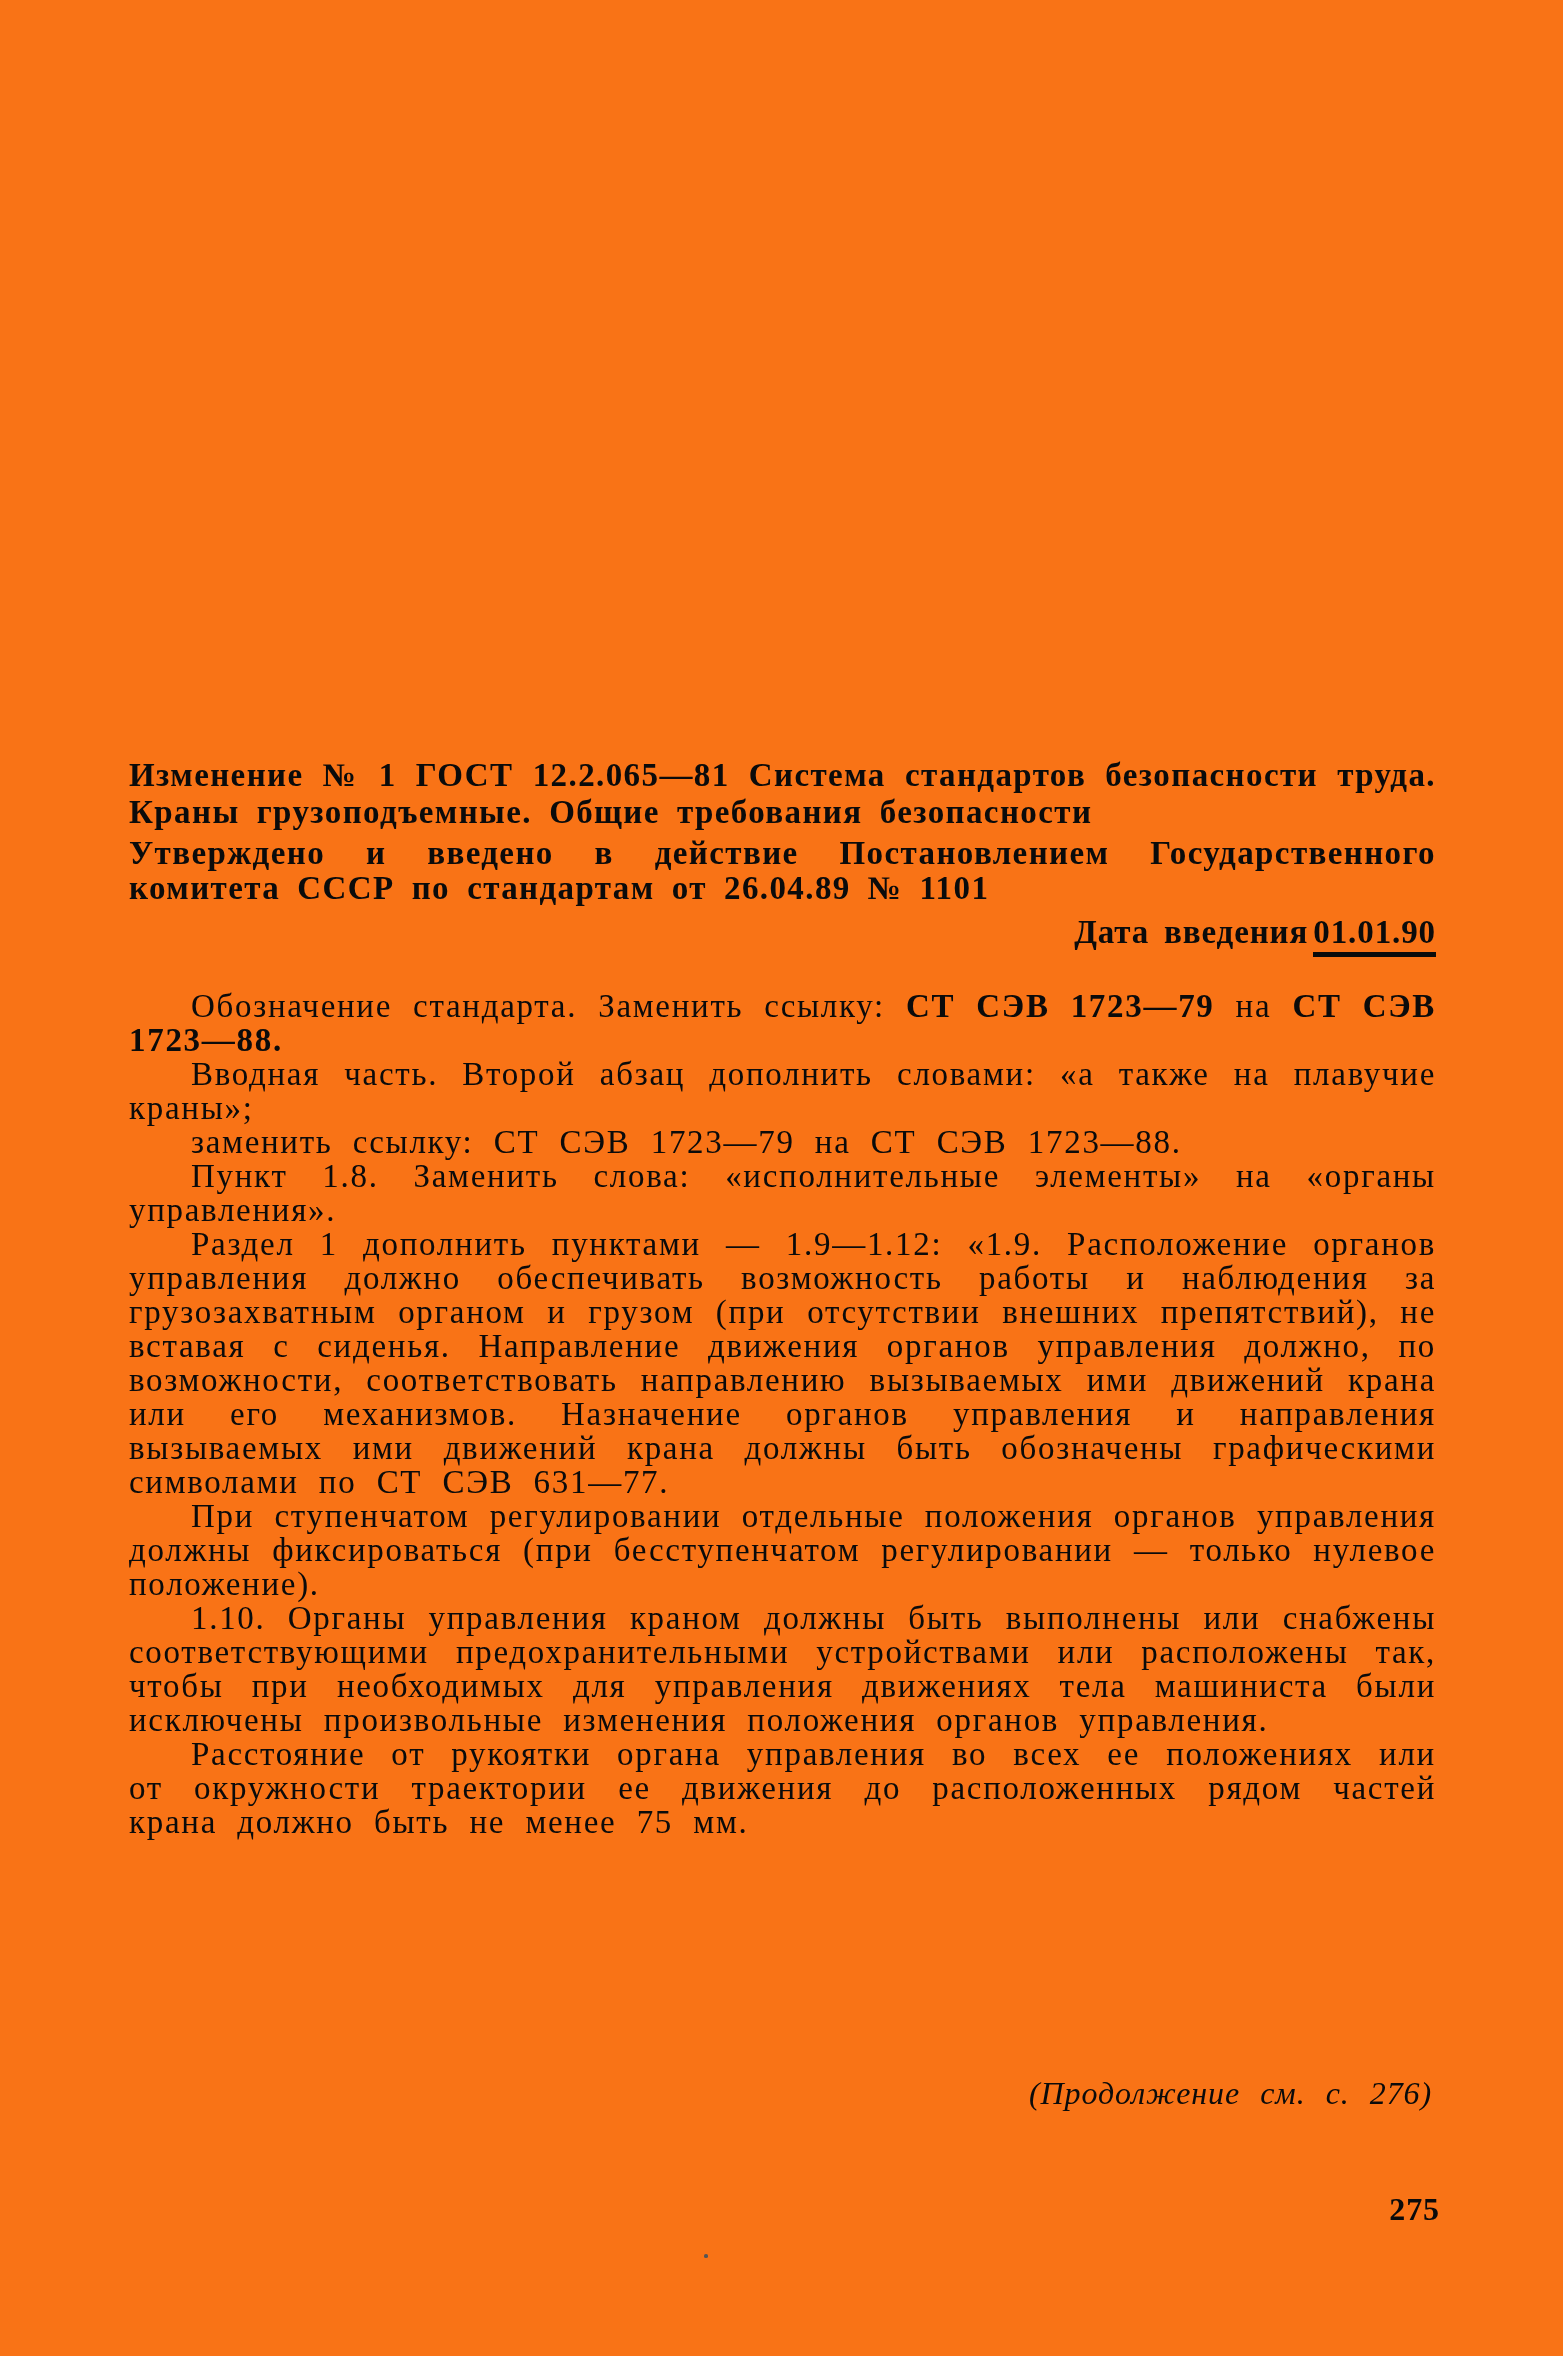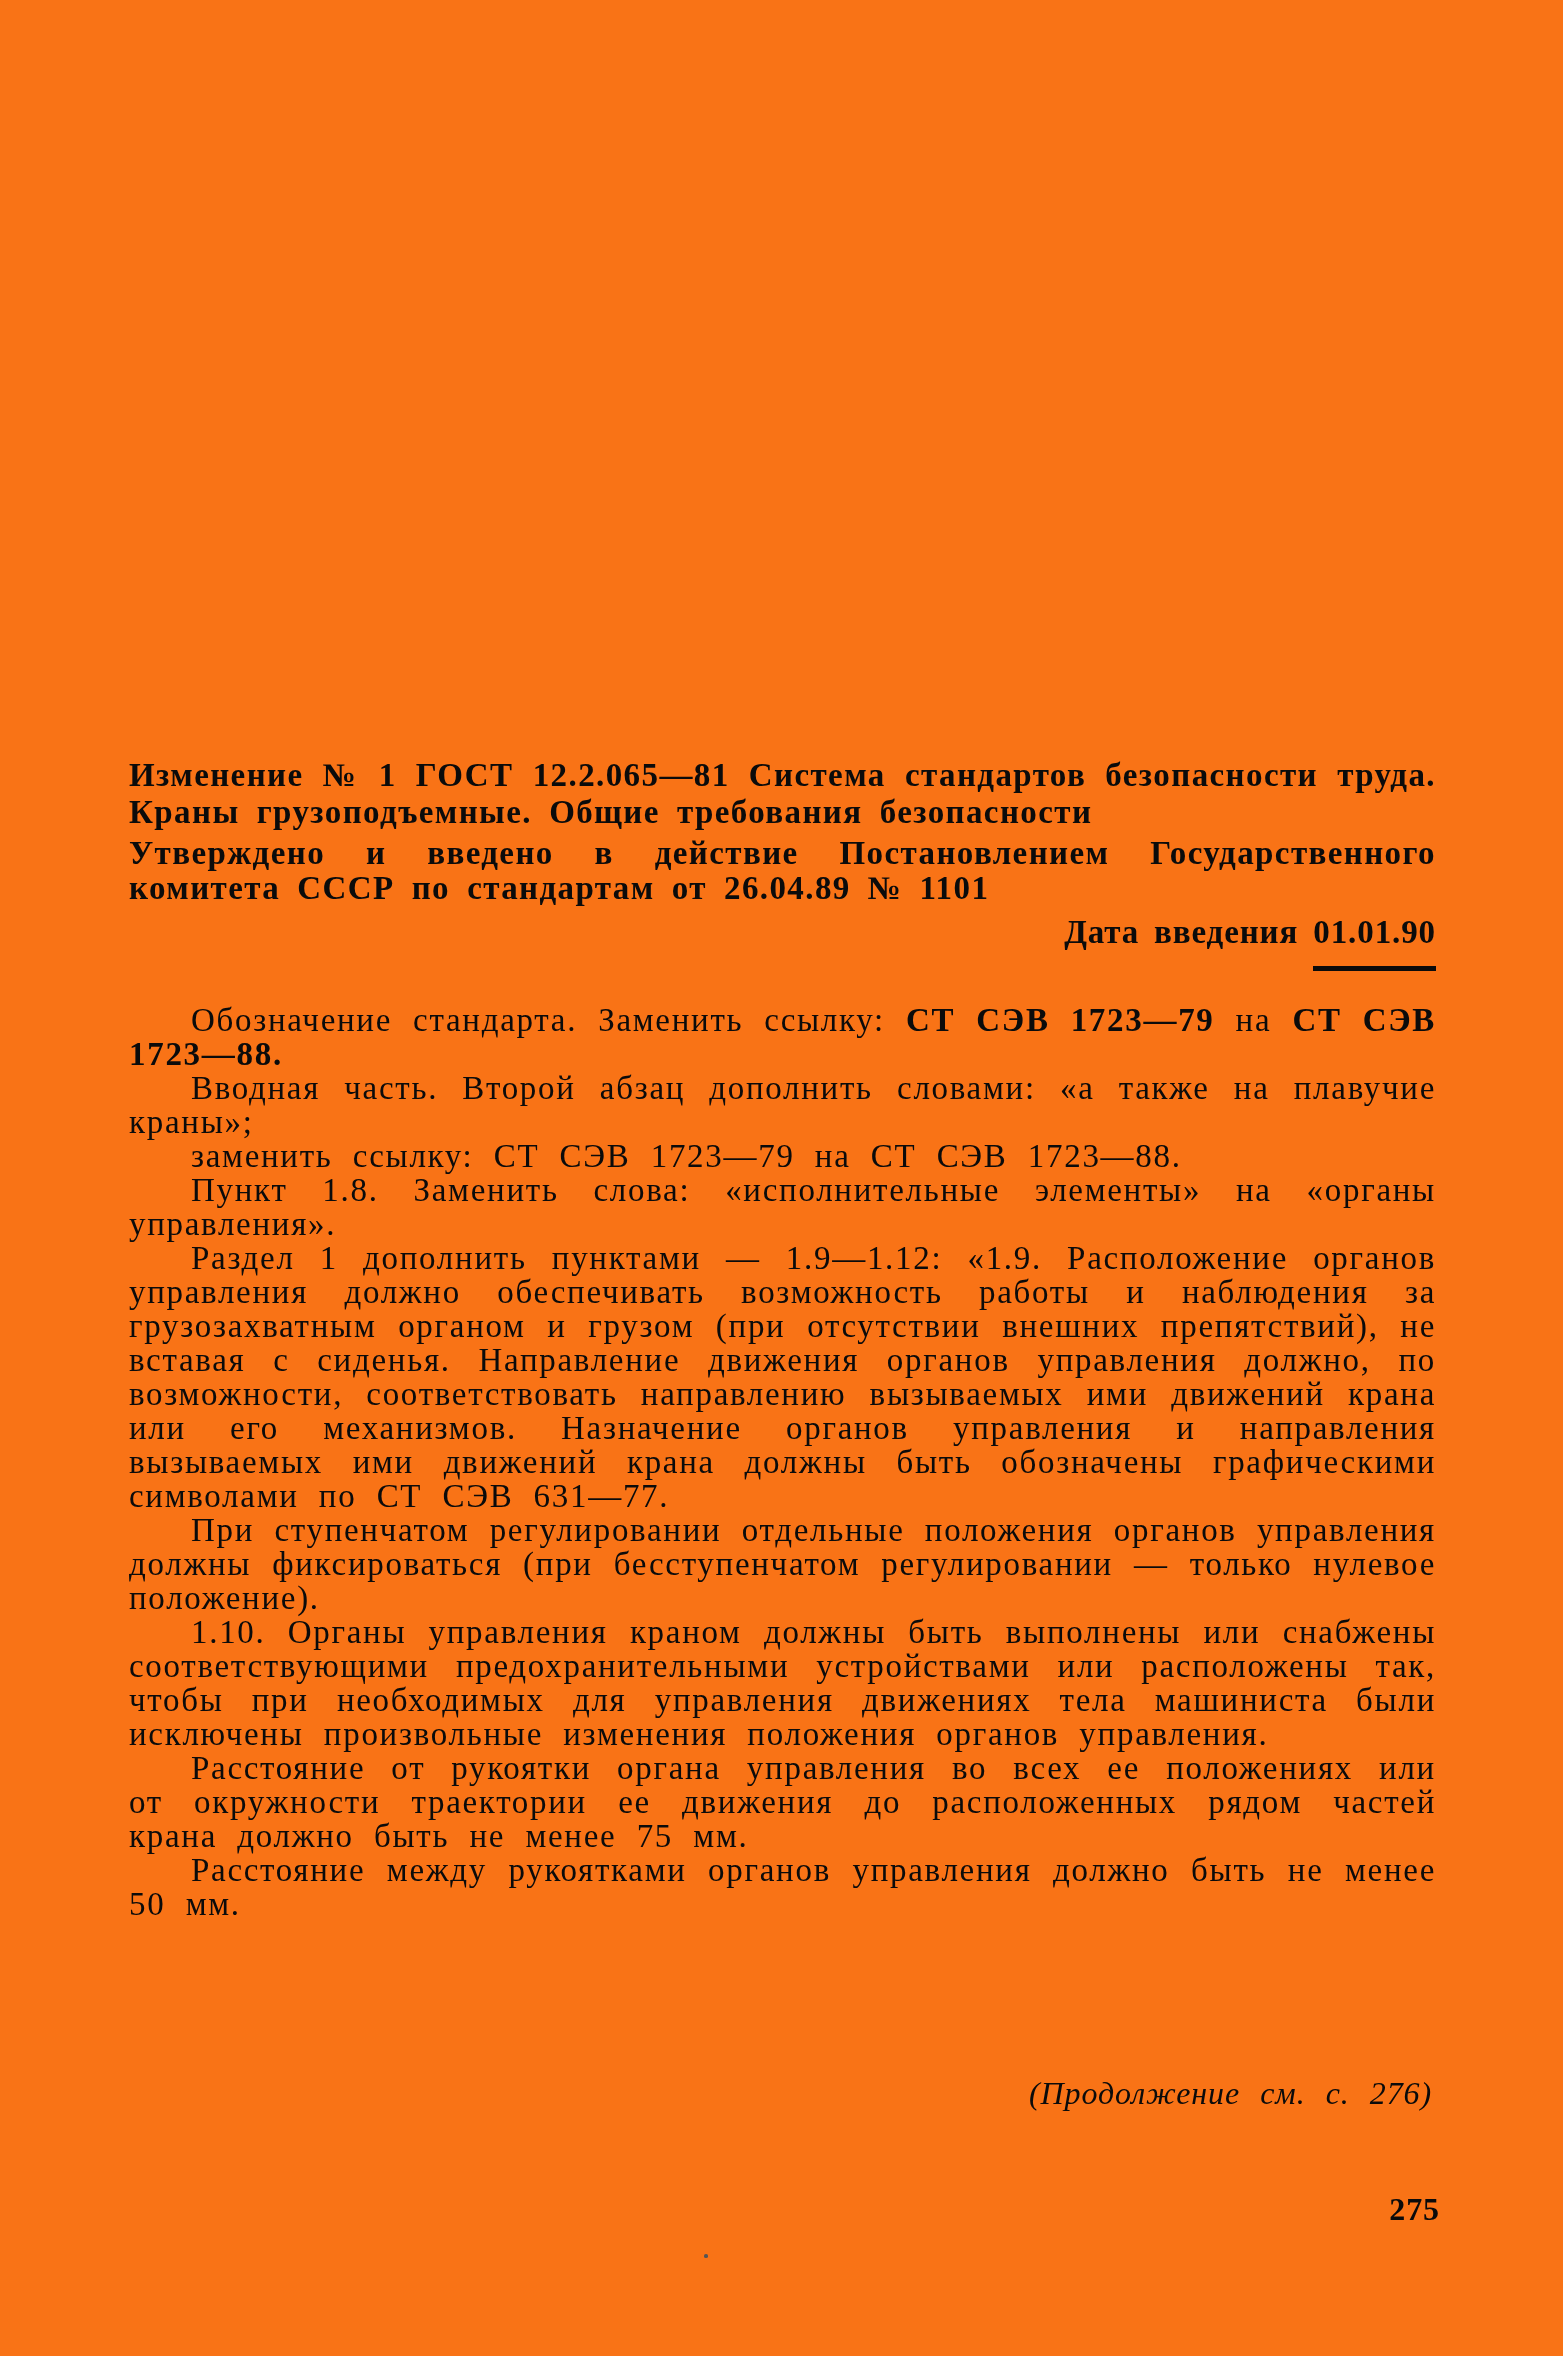--- a/index.html
+++ b/index.html
@@ -46,22 +46,22 @@
     font-weight: bold;
     margin-top: 7.5px;
     font-size: 33px;
     line-height: 37px;
     text-align: right;
     letter-spacing: 0.9px;
     word-spacing: 5.6px;
   }
   .date-value {
     display: inline-block;
-    margin-left: 15px;
-    padding-bottom: 15px;
+    margin-left: 5px;
+    padding-bottom: 1px;
     border-bottom: 5.6px solid #0b0b0b;
   }
   .body {
     margin-top: 32px;
     font-size: 33px;
     line-height: 34px;
     text-align: justify;
     letter-spacing: 1.7px;
     word-spacing: 10.3px;
   }
@@ -109,21 +109,20 @@
     </p>
     <div class="body" id="body-paragraphs">
         <p class="para"><span>Обозначение стандарта. Заменить ссылку: </span><span class="b">СТ СЭВ 1723—79</span><span> на </span><span class="b">СТ СЭВ 1723—88.</span></p>
         <p class="para"><span>Вводная часть. Второй абзац дополнить словами: «а также на плавучие краны»;</span></p>
         <p class="para"><span>заменить ссылку: СТ СЭВ 1723—79 на СТ СЭВ 1723—88.</span></p>
         <p class="para"><span>Пункт 1.8. Заменить слова: «исполнительные элементы» на «органы управления».</span></p>
         <p class="para"><span>Раздел 1 дополнить пунктами — 1.9—1.12: «1.9. Расположение органов управления должно обеспечивать возможность работы и наблюдения за грузозахватным органом и грузом (при отсутствии внешних препятствий), не вставая с сиденья. Направление движения органов управления должно, по возможности, соответствовать направлению вызываемых ими движений крана или его механизмов. Назначение органов управления и направления вызываемых ими движений крана должны быть обозначены графическими символами по СТ СЭВ 631—77.</span></p>
         <p class="para"><span>При ступенчатом регулировании отдельные положения органов управления должны фиксироваться (при бесступенчатом регулировании — только нулевое положение).</span></p>
         <p class="para"><span>1.10. Органы управления краном должны быть выполнены или снабжены соответствующими предохранительными устройствами или расположены так, чтобы при необходимых для управления движениях тела машиниста были исключены произвольные изменения положения органов управления.</span></p>
         <p class="para"><span>Расстояние от рукоятки органа управления во всех ее положениях или от окружности траектории ее движения до расположенных рядом частей крана должно быть не менее 75 мм.</span></p>
-        <p class="para"><span>Расстояние между рукоятками органов управления должно быть не менее 50 мм.</span></p>
       </div>
   </div>
 
   <p class="continuation">(Продолжение см. с. 276)</p>
 
   <p class="page-number">275</p>
 
   <span class="speck"></span>
 </div>
 

